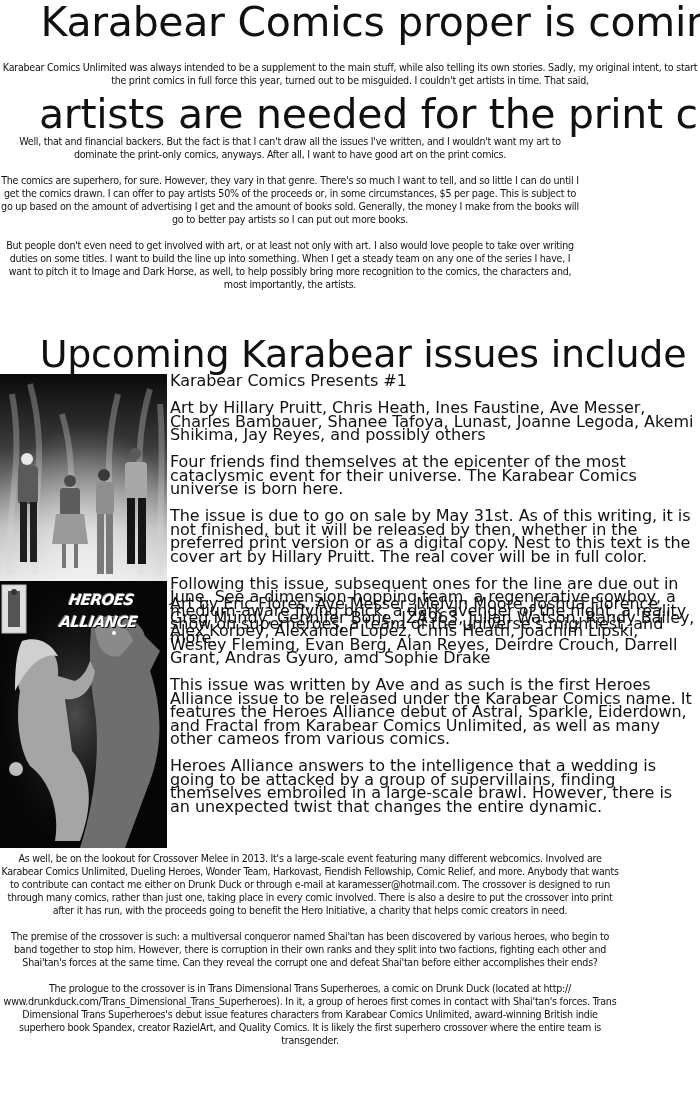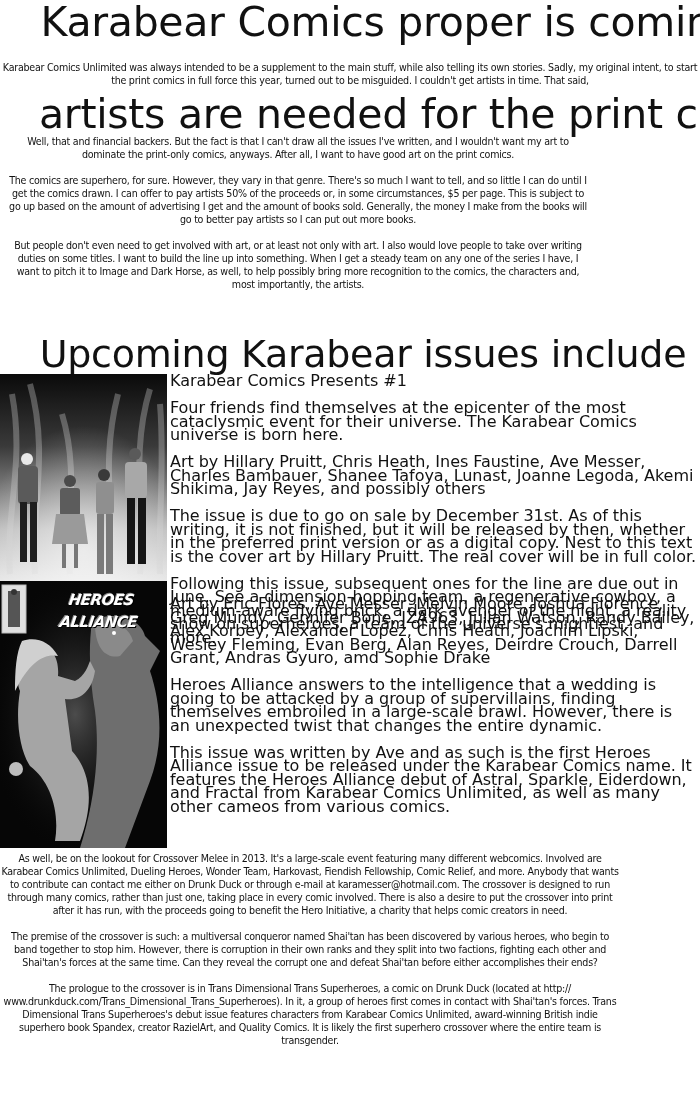--- a/index.html
+++ b/index.html
@@ -13,21 +13,21 @@
     white-space: nowrap; letter-spacing: -0.3px; padding-left: 39px;
   }
   .cpara {
     font-size: 10.6px; line-height: 13px; text-align: center; margin: 0;
     letter-spacing: -0.25px; font-stretch: condensed;
   }
   .gap { height: 13px; }
   #title1 { position: absolute; top: 0; left: 0; width: 700px; }
   #intro1 { position: absolute; top: 46px; left: 0; width: 700px; margin-top: 15px; }
   #title2 { position: absolute; top: 92px; left: 0; width: 700px; }
-  #intro2 { position: absolute; top: 135px; left: 8px; width: 580px; }
+  #intro2 { position: absolute; top: 135px; left: 0; width: 580px; }
   #title3 { position: absolute; top: 332px; left: 0; width: 648px; font-size: 38px; }
   .cover {
     position: absolute; left: 0; width: 167px; overflow: hidden;
   }
   #cover1 { top: 374px; height: 207px; }
   #cover2 { top: 581px; height: 267px; background: #050505; }
   .issue {
     position: absolute; left: 170px; width: 526px;
     font-size: 16px; line-height: 13.5px; letter-spacing: -0.05px;
   }
@@ -130,30 +130,30 @@
 
     <path d="M28 70 C 45 60, 60 70, 58 95 L 75 100 C 85 95, 88 85, 90 80 L 95 90 C 92 110, 80 120, 65 118 L 72 170 C 90 190, 95 220, 80 260 L 55 260 C 60 230, 50 200, 30 185 C 20 170, 15 140, 20 110 C 15 100, 20 80, 28 70 Z" fill="#a5a5a5"></path>
     <path d="M22 60 C 35 55, 50 60, 58 75 C 45 72, 30 80, 15 110 C 15 90, 16 72, 22 60 Z" fill="#d0d0d0"></path>
     <circle cx="16" cy="188" r="7" fill="#bdbdbd"></circle>
   </svg>
   <div style="position:absolute; top:8px; left:36px; width:128px; text-align:center; color:#fff; font-family:'DejaVu Sans', sans-serif; font-weight:bold; font-style:italic; font-size:15px; line-height:22px; letter-spacing:-0.5px; transform: skewX(-8deg); text-shadow: 1px 1px 0 #000, -1px -1px 0 #888;">HEROES ALLIANCE</div>
 </div>
 
 <div id="issue1" class="issue">
   <p>Karabear Comics Presents #1</p>
+  <p>Art by Hillary Pruitt, Chris Heath, Ines Faustine, Ave Messer, Charles Bambauer, Shanee Tafoya, Lunast, Joanne Legoda, Akemi Shikima, Jay Reyes, and possibly others</p>
   <p>Four friends find themselves at the epicenter of the most cataclysmic event for their universe.  The Karabear Comics universe is born here.</p>
-  <p>Art by Hillary Pruitt, Chris Heath, Ines Faustine, Ave Messer, Charles Bambauer, Shanee Tafoya, Lunast, Joanne Legoda, Akemi Shikima, Jay Reyes, and possibly others</p>
-  <p>The issue is due to go on sale by December 31st.  As of this writing, it is not finished, but it will be released by then, whether in the preferred print version or as a digital copy.  Nest to this text is the cover art by Hillary Pruitt.  The real cover will be in full color.</p>
+  <p>The issue is due to go on sale by May 31st.  As of this writing, it is not finished, but it will be released by then, whether in the preferred print version or as a digital copy.  Nest to this text is the cover art by Hillary Pruitt.  The real cover will be in full color.</p>
   <p>Following this issue, subsequent ones for the line are due out in June.  See a dimension-hopping team, a regenerative cowboy, a medium-aware flying brick, a dark avenger of the night, a reality show on superheroes, a team of the universe's mightiest, and more.</p>
 </div>
 
 <div id="issue2" class="issue">
   <p>Art by Eric Flores, Ave Messer, Melvin Moore, Joshua Florence, Greg Mundy, Gennifer Bone, JZA963, Julian Watson, Randy Bailey, Alex Korbey, Alexander Lopez, Chris Heath, Joachim Lipski, Wesley Fleming, Evan Berg, Alan Reyes, Deirdre Crouch, Darrell Grant, Andras Gyuro, amd Sophie Drake</p>
+  <p>This issue was written by Ave and as such is the first Heroes Alliance issue to be released under the Karabear Comics name.  It features the Heroes Alliance debut of Astral, Sparkle, Eiderdown, and Fractal from Karabear Comics Unlimited, as well as many other cameos from various comics.</p>
   <p>Heroes Alliance answers to the intelligence that a wedding is going to be attacked by a group of supervillains, finding themselves embroiled in a large-scale brawl.  However, there is an unexpected twist that changes the entire dynamic.</p>
-  <p>This issue was written by Ave and as such is the first Heroes Alliance issue to be released under the Karabear Comics name.  It features the Heroes Alliance debut of Astral, Sparkle, Eiderdown, and Fractal from Karabear Comics Unlimited, as well as many other cameos from various comics.</p>
 </div>
 
 <div id="crossover">
   <p class="cpara">As well, be on the lookout for Crossover Melee in 2013.  It's a large-scale event featuring many different webcomics. Involved are Karabear Comics Unlimited, Dueling Heroes, Wonder Team, Harkovast, Fiendish Fellowship, Comic Relief, and more.  Anybody that wants to contribute can contact me either on Drunk Duck or through e-mail at karamesser@hotmail.com.  The crossover is designed to run through many comics, rather than just one, taking place in every comic involved.  There is also a desire to put the crossover into print after it has run, with the proceeds going to benefit the Hero Initiative, a charity that helps comic creators in need.</p>
   <div class="gap"></div>
   <p class="cpara">The premise of the crossover is such: a multiversal conqueror named Shai'tan has been discovered by various heroes, who begin to band together to stop him.  However, there is corruption in their own ranks and they split into two factions, fighting each other and Shai'tan's forces at the same time.  Can they reveal the corrupt one and defeat Shai'tan before either accomplishes their ends?</p>
   <div class="gap"></div>
   <p class="cpara">The prologue to the crossover is in Trans Dimensional Trans Superheroes, a comic on Drunk Duck (located at http:// www.drunkduck.com/Trans_Dimensional_Trans_Superheroes).  In it, a group of heroes first comes in contact with Shai'tan's forces.  Trans Dimensional Trans Superheroes's debut issue features characters from Karabear Comics Unlimited, award-winning British indie superhero book Spandex, creator RazielArt, and Quality Comics.  It is likely the first superhero crossover where the entire team is transgender.</p>
 </div>
 

